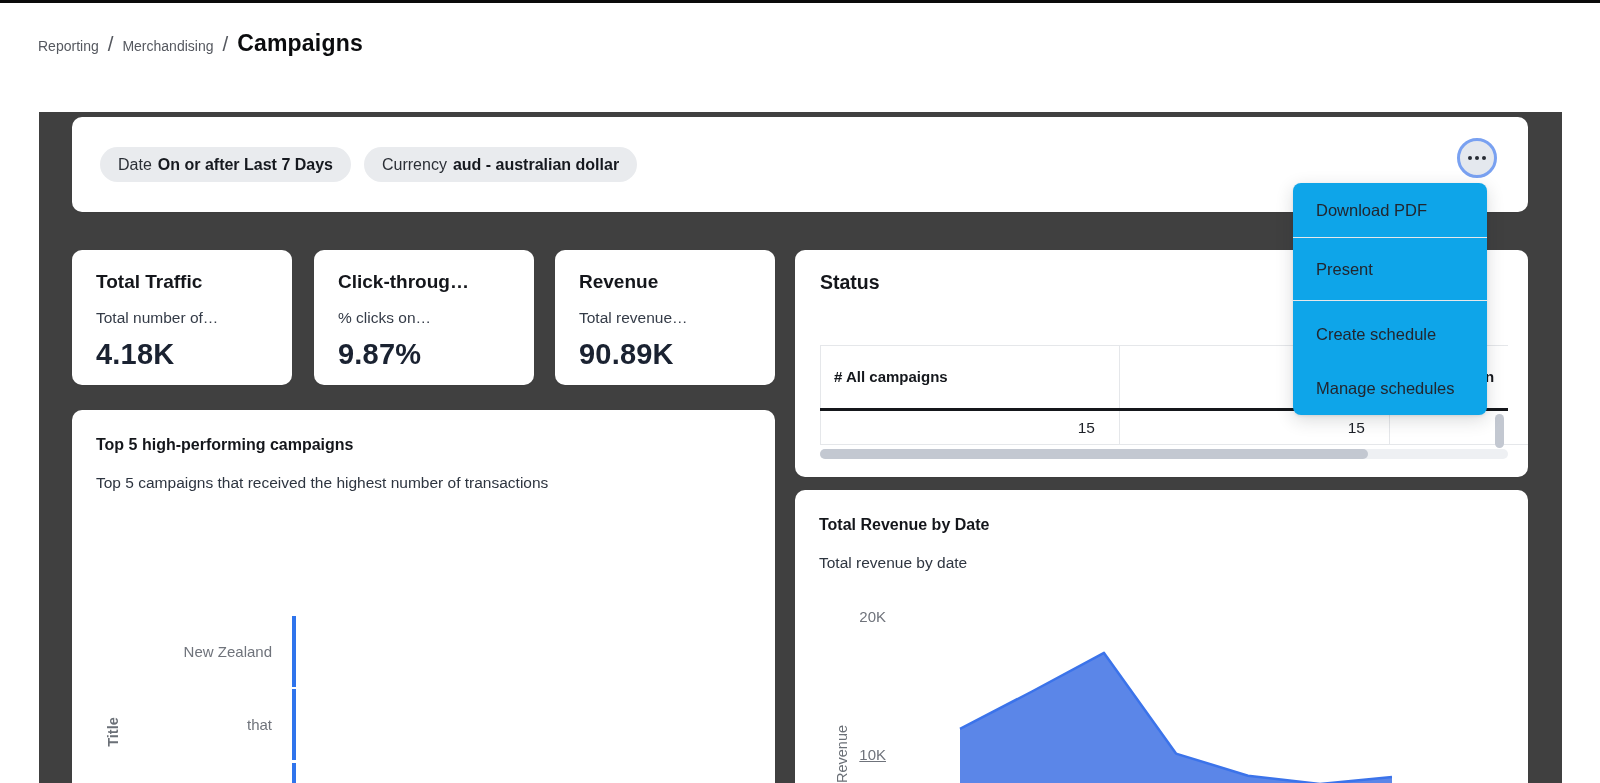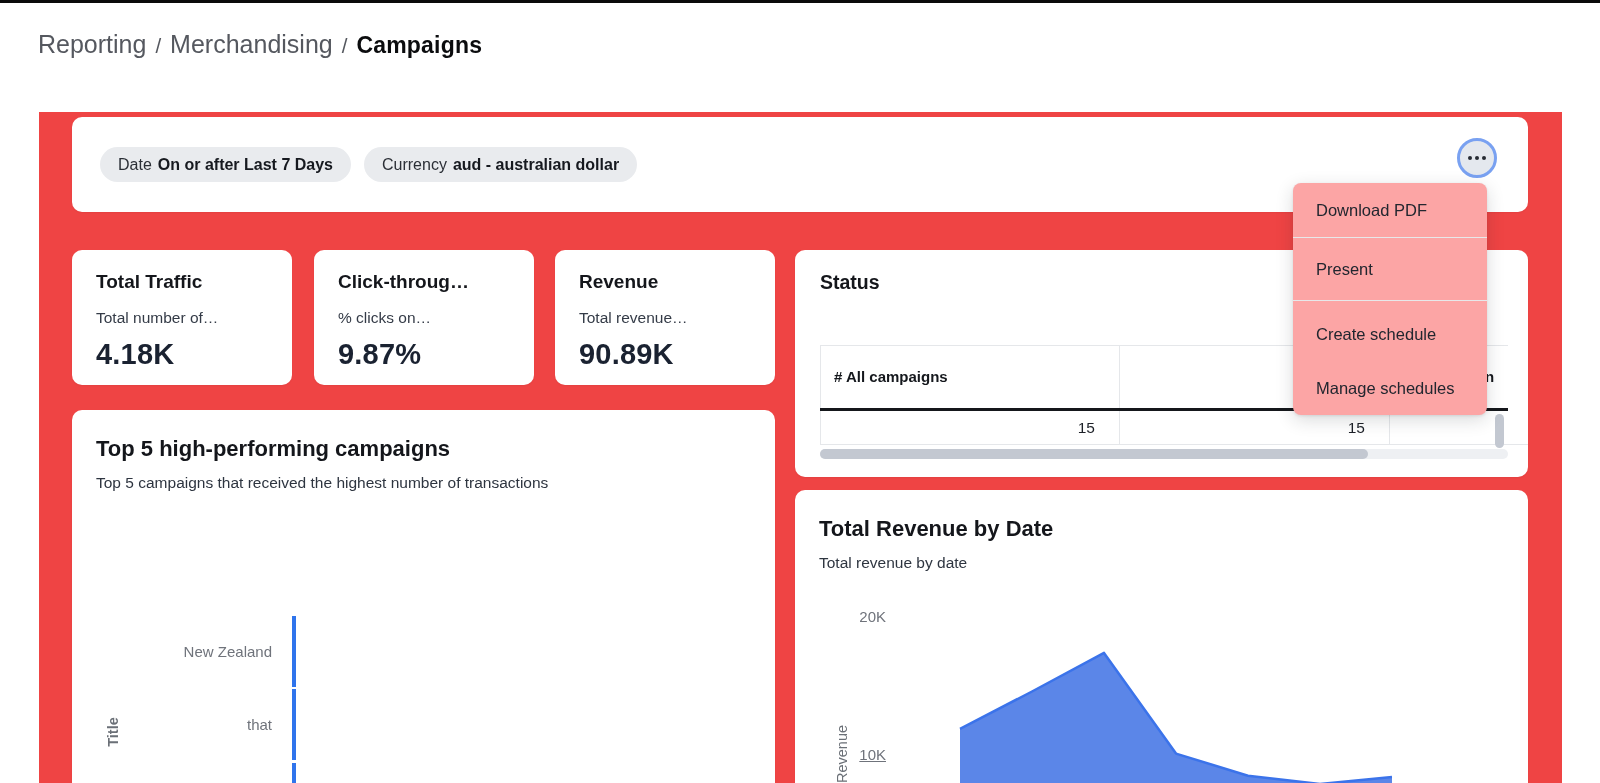--- a/index.html
+++ b/index.html
@@ -3,39 +3,39 @@
 <meta charset="utf-8">
 <style>
   * { margin:0; padding:0; box-sizing:border-box; }
   html,body { width:1600px; height:783px; }
   body { font-family:"Liberation Sans","DejaVu Sans",sans-serif; background:#ffffff; overflow:hidden; }
   .screen { position:relative; width:1600px; height:783px; background:#ffffff; overflow:hidden; }
   .top-edge { position:absolute; left:0; top:0; width:1600px; height:3px; background:#0a0a0a; }
 
   
   .breadcrumb { position:absolute; left:38px; top:30px; display:flex; align-items:baseline; gap:9px; }
-  .bc-link { font-size:25px; color:#55585f; }
+  .bc-link { font-size:14px; color:#55585f; }
   .bc-sep  { font-size:20.5px; color:#55585f; }
   .bc-current { font-size:23px; font-weight:700; color:#0b0c0e; letter-spacing:.2px; }
 
   
-  .panel { position:absolute; left:39px; top:112px; width:1523px; height:671px; background:#ef4444; }
+  .panel { position:absolute; left:39px; top:112px; width:1523px; height:671px; background:#404040; }
 
   .card { position:absolute; background:#ffffff; border-radius:10px; box-shadow:0 1px 2px rgba(20,22,26,.05); }
 
   
   .filter-card { left:33px; top:5px; width:1456px; height:95px; }
   .chips { position:absolute; left:28px; top:30px; display:flex; gap:13px; }
   .chip { height:35px; background:#e9ebee; border-radius:18px; display:flex; align-items:center; padding:0 18px; font-size:16px; color:#2b2f36; white-space:nowrap; cursor:pointer; }
   .chip b { font-weight:700; color:#16191f; margin-left:6px; }
   .more-btn { position:absolute; right:31px; top:21px; width:40px; height:40px; border-radius:50%; background:#e4e8ee; border:3px solid #79a1f1; display:flex; align-items:center; justify-content:center; gap:3px; cursor:pointer; }
   .more-btn i { width:4px; height:4px; border-radius:50%; background:#262b33; }
 
   
-  .menu { position:absolute; left:1254px; top:183px; width:194px; background:#fca5a5; border-radius:8px; box-shadow:0 5px 18px rgba(25,28,35,.16), 0 1px 3px rgba(25,28,35,.10); z-index:60; overflow:hidden; }
+  .menu { position:absolute; left:1254px; top:183px; width:194px; background:#0ea5e9; border-radius:8px; box-shadow:0 5px 18px rgba(25,28,35,.16), 0 1px 3px rgba(25,28,35,.10); z-index:60; overflow:hidden; }
   .menu-item { display:flex; align-items:center; padding-left:23px; font-size:16.5px; color:#22262f; cursor:pointer; }
   .mi-1 { height:54px; } .mi-2 { height:62px; } .mi-3 { height:54px; margin-top:6px; } .mi-4 { height:54px; }
   .menu-divider { height:1px; background:#e7e8ea; }
 
   
   .kpi { top:138px; width:220px; height:135px; }
   .kpi-title { position:absolute; left:24px; top:21px; font-size:19px; font-weight:700; color:#14161b; white-space:nowrap; }
   .kpi-sub { position:absolute; left:24px; top:59px; font-size:15.5px; color:#343b47; white-space:nowrap; }
   .kpi-value { position:absolute; left:24px; top:88px; font-size:29px; font-weight:800; color:#1a2231; letter-spacing:.2px; }
 
@@ -48,21 +48,21 @@
   .tbl-head-cell { position:absolute; top:0; height:63px; display:flex; align-items:center; padding-left:14px; font-size:15px; font-weight:700; color:#15181d; white-space:nowrap; }
   .tbl-thick { position:absolute; left:0; top:63px; width:100%; height:3px; background:#15171b; }
   .tbl-cell { position:absolute; top:66px; height:34px; display:flex; align-items:center; justify-content:flex-end; padding-right:24px; font-size:15.5px; color:#1d2128; border-bottom:1px solid #e5e7ea; }
   .vscroll { position:absolute; left:700px; top:164px; width:9px; height:34px; border-radius:4.5px; background:#c3c8d1; cursor:pointer; }
   .hscroll-track { position:absolute; left:25px; top:199px; width:688px; height:10px; border-radius:5px; background:#eef0f3; cursor:pointer; }
   .hscroll-thumb { position:absolute; left:0; top:0; width:548px; height:10px; border-radius:5px; background:#c3c8d1; }
 
   
   .chart-card-left { left:33px; top:298px; width:703px; height:500px; overflow:hidden; }
   .chart-card-right { left:756px; top:378px; width:733px; height:420px; overflow:hidden; }
-  .chart-title { position:absolute; left:24px; top:26px; font-size:22px; font-weight:700; color:#14161b; white-space:nowrap; }
+  .chart-title { position:absolute; left:24px; top:26px; font-size:16px; font-weight:700; color:#14161b; white-space:nowrap; }
   .chart-sub { position:absolute; left:24px; top:64px; font-size:15.5px; color:#2e3540; white-space:nowrap; }
 
   
   .bar-area { position:absolute; left:0; top:0; width:703px; height:500px; }
   .bar-row { position:absolute; left:0; height:71px; }
   .bar-label { position:absolute; left:60px; width:140px; height:71px; display:flex; align-items:center; justify-content:flex-end; font-size:15px; color:#6f737b; white-space:nowrap; }
   .bar-rect { position:absolute; left:220px; top:0; height:71px; background:#2f74ec; }
   .axis-label-rot { position:absolute; font-size:14.5px; font-weight:700; color:#6b7077; transform:rotate(-90deg); transform-origin:center; white-space:nowrap; }
   .title-rot { left:18px; top:314px; width:46px; text-align:center; }
 

